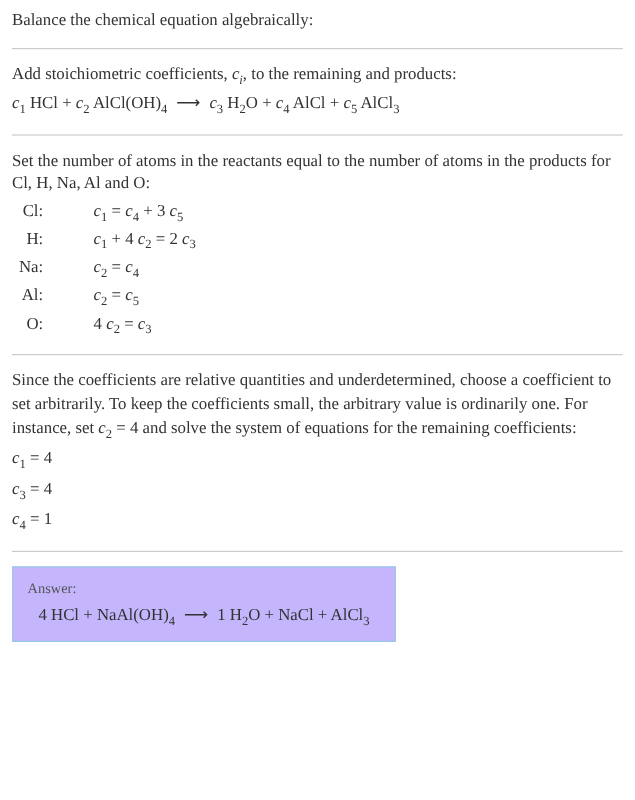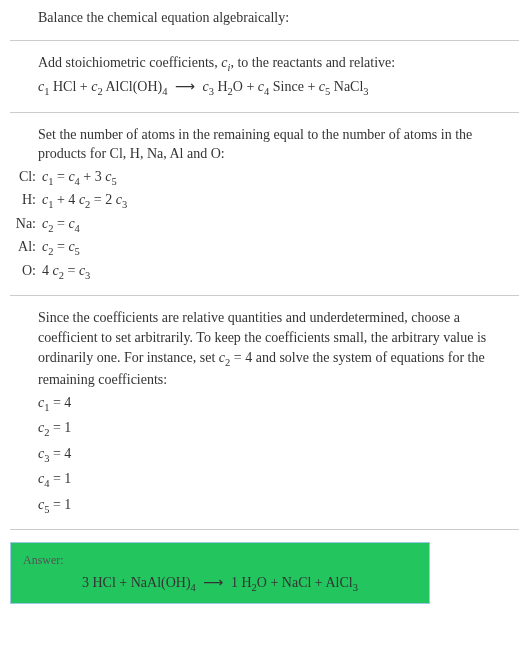--- a/index.html
+++ b/index.html
@@ -19,21 +19,20 @@
       margin-bottom: 4px;
     }
     hr {
       border: none;
       border-top: 1px solid #ccc;
       margin: 12px 0;
     }
     .line {
       line-height: 1.4;
       margin-bottom: 2px;
-      margin-left: 28px;
     }
     sub {
       font-size: 0.75em;
       vertical-align: sub;
     }
     .sub-i {
       font-style: italic;
     }
     .arrow {
       display: inline-block;
@@ -47,34 +46,35 @@
       display: flex;
       line-height: 1.5;
     }
     .atom-label {
       width: 28px;
       text-align: right;
       padding-right: 6px;
     }
     .atom-eq {
       flex: 1;
+      margin-left: 36px;
     }
     .coef-list {
       margin-top: 2px;
       font-family: Liberation Serif, serif;
     }
     .coef-list .line {
       line-height: 1.5;
     }
     .answer-box {
       border: 1px solid #9cc8e8;
-      background: #22c55e;
+      background: #c4b5fd;
       padding: 10px 12px;
       margin-top: 6px;
-      width: 420px;
+      width: 320px;
     }
     .answer-label {
       font-size: 12px;
       color: #555;
       margin-bottom: 6px;
     }
     .answer-eq {
       text-align: center;
       font-size: 14px;
     }
@@ -83,33 +83,33 @@
 <body>
 
 <div class="section">
   <div class="line">Balance the chemical equation algebraically:</div>
 </div>
 
 <hr>
 
 <div class="section">
   <div class="line">
-    <span>Add stoichiometric coefficients, </span><span class="sub-i">c</span><sub class="sub-i">i</sub><span>, to the reactants and relative:</span>
+    <span>Add stoichiometric coefficients, </span><span class="sub-i">c</span><sub class="sub-i">i</sub><span>, to the remaining and products:</span>
   </div>
   <div class="line">
     <span class="sub-i">c</span><sub>1</sub><span> HCl + </span><span class="sub-i">c</span><sub>2</sub><span> AlCl(OH)</span><sub>4</sub>
     <span class="arrow">⟶</span>
-    <span class="sub-i">c</span><sub>3</sub><span> H</span><sub>2</sub><span>O + </span><span class="sub-i">c</span><sub>4</sub><span> Since + </span><span class="sub-i">c</span><sub>5</sub><span> NaCl</span><sub>3</sub>
+    <span class="sub-i">c</span><sub>3</sub><span> H</span><sub>2</sub><span>O + </span><span class="sub-i">c</span><sub>4</sub><span> AlCl + </span><span class="sub-i">c</span><sub>5</sub><span> AlCl</span><sub>3</sub>
   </div>
 </div>
 
 <hr>
 
 <div class="section">
-  <div class="line">Set the number of atoms in the remaining equal to the number of atoms in the products for Cl, H, Na, Al and O:</div>
+  <div class="line">Set the number of atoms in the reactants equal to the number of atoms in the products for Cl, H, Na, Al and O:</div>
   <div class="atom-table" id="atom-table">
       <div class="atom-row">
         <div class="atom-label">Cl:</div>
         <div class="atom-eq"><span class="sub-i">c</span><sub>1</sub><span> = </span><span class="sub-i">c</span><sub>4</sub><span> + 3 </span><span class="sub-i">c</span><sub>5</sub></div>
       </div>
       <div class="atom-row">
         <div class="atom-label">H:</div>
         <div class="atom-eq"><span class="sub-i">c</span><sub>1</sub><span> + 4 </span><span class="sub-i">c</span><sub>2</sub><span> = 2 </span><span class="sub-i">c</span><sub>3</sub></div>
       </div>
       <div class="atom-row">
@@ -128,31 +128,29 @@
 </div>
 
 <hr>
 
 <div class="section">
   <div class="line">
     <span>Since the coefficients are relative quantities and underdetermined, choose a coefficient to set arbitrarily. To keep the coefficients small, the arbitrary value is ordinarily one. For instance, set </span><span class="sub-i">c</span><sub>2</sub><span> = 4 and solve the system of equations for the remaining coefficients:</span>
   </div>
   <div class="coef-list" id="coef-list">
       <div class="line"><span class="sub-i">c</span><sub>1</sub><span> = 4</span></div>
-      <div class="line"><span class="sub-i">c</span><sub>2</sub><span> = 1</span></div>
       <div class="line"><span class="sub-i">c</span><sub>3</sub><span> = 4</span></div>
       <div class="line"><span class="sub-i">c</span><sub>4</sub><span> = 1</span></div>
-      <div class="line"><span class="sub-i">c</span><sub>5</sub><span> = 1</span></div>
     </div>
 </div>
 
 <hr>
 
 <div class="section">
   <div class="answer-box">
     <div class="answer-label">Answer:</div>
     <div class="answer-eq">
-      <span>3 HCl + NaAl(OH)</span><sub>4</sub>
+      <span>4 HCl + NaAl(OH)</span><sub>4</sub>
       <span class="arrow">⟶</span>
       <span>1 H</span><sub>2</sub><span>O + NaCl + AlCl</span><sub>3</sub>
     </div>
   </div>
 </div>
 
 </body></html>

